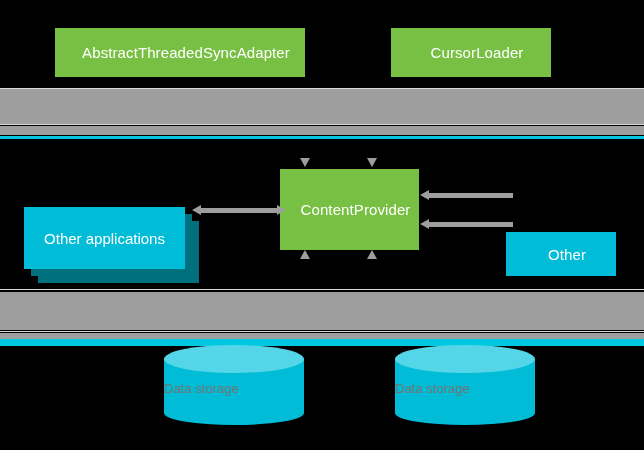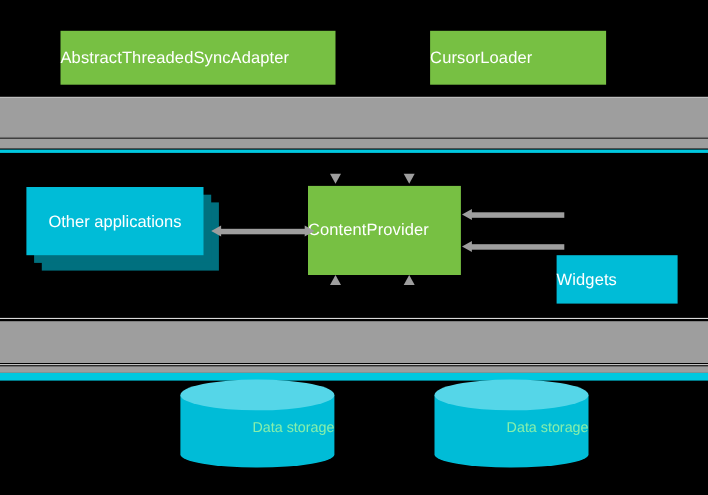--- a/index.html
+++ b/index.html
@@ -35,33 +35,34 @@
     left: 0;
     width: 644px;
     background: #00c8e0;
   }
 
   
   .box {
     position: absolute;
     display: flex;
     align-items: center;
-    justify-content: flex-start;
+    justify-content: center;
     color: #ffffff;
     font-size: 15px;
     letter-spacing: 0.1px;
     text-align: center;
     box-sizing: border-box;
     z-index: 6;
+    padding-left: 12px;
   }
   .box-green { background: #77c043; }
   .box-cyan  { background: #00bcd7; }
 
   
-  .stack { position: absolute; z-index: 6; }
+  .stack { position: absolute; z-index: 6; margin-top: 37px; }
   .stack .shadow {
     position: absolute;
     background: #00707f;
   }
   .stack .face {
     position: absolute;
     background: #00bcd7;
     display: flex;
     align-items: center;
     justify-content: center;
@@ -81,22 +82,22 @@
     position: absolute;
     left: 0;
     top: 0;
     background: #55d6e8;
     border-radius: 50%;
   }
   .cyl .label {
     position: absolute;
     left: 0;
     width: 100%;
-    text-align: right;
-    color: #86efac;
+    text-align: left;
+    color: #737373;
     font-size: 13px;
     z-index: 2;
   }
 
   
   .arrow-line {
     position: absolute;
     background: #9e9e9e;
     z-index: 7;
   }
@@ -166,21 +167,21 @@
   <div class="arrow-line" style="left:200px;top:208px;width:80px;height:5px;"></div>
   <div class="head head-left" style="left:192px;top:205px;"></div>
   <div class="head head-right" style="left:277px;top:205px;"></div>
 
   <div class="box box-green" style="left:280px;top:169px;width:139px;height:81px;">
     <span>ContentProvider</span>
   </div>
 
 
   <div class="box box-cyan" style="left:506px;top:232px;width:110px;height:44px;">
-    <span>Widgets</span>
+    <span>Other</span>
   </div>
 
   <div class="arrow-line" style="left:428px;top:193px;width:85px;height:5px;"></div>
   <div class="head head-left" style="left:420px;top:190px;"></div>
 
   <div class="arrow-line" style="left:428px;top:222px;width:85px;height:5px;"></div>
   <div class="head head-left" style="left:420px;top:219px;"></div>
 
   <div class="head head-up" style="left:300px;top:250px;"></div>
   <div class="head head-up" style="left:367px;top:250px;"></div>

